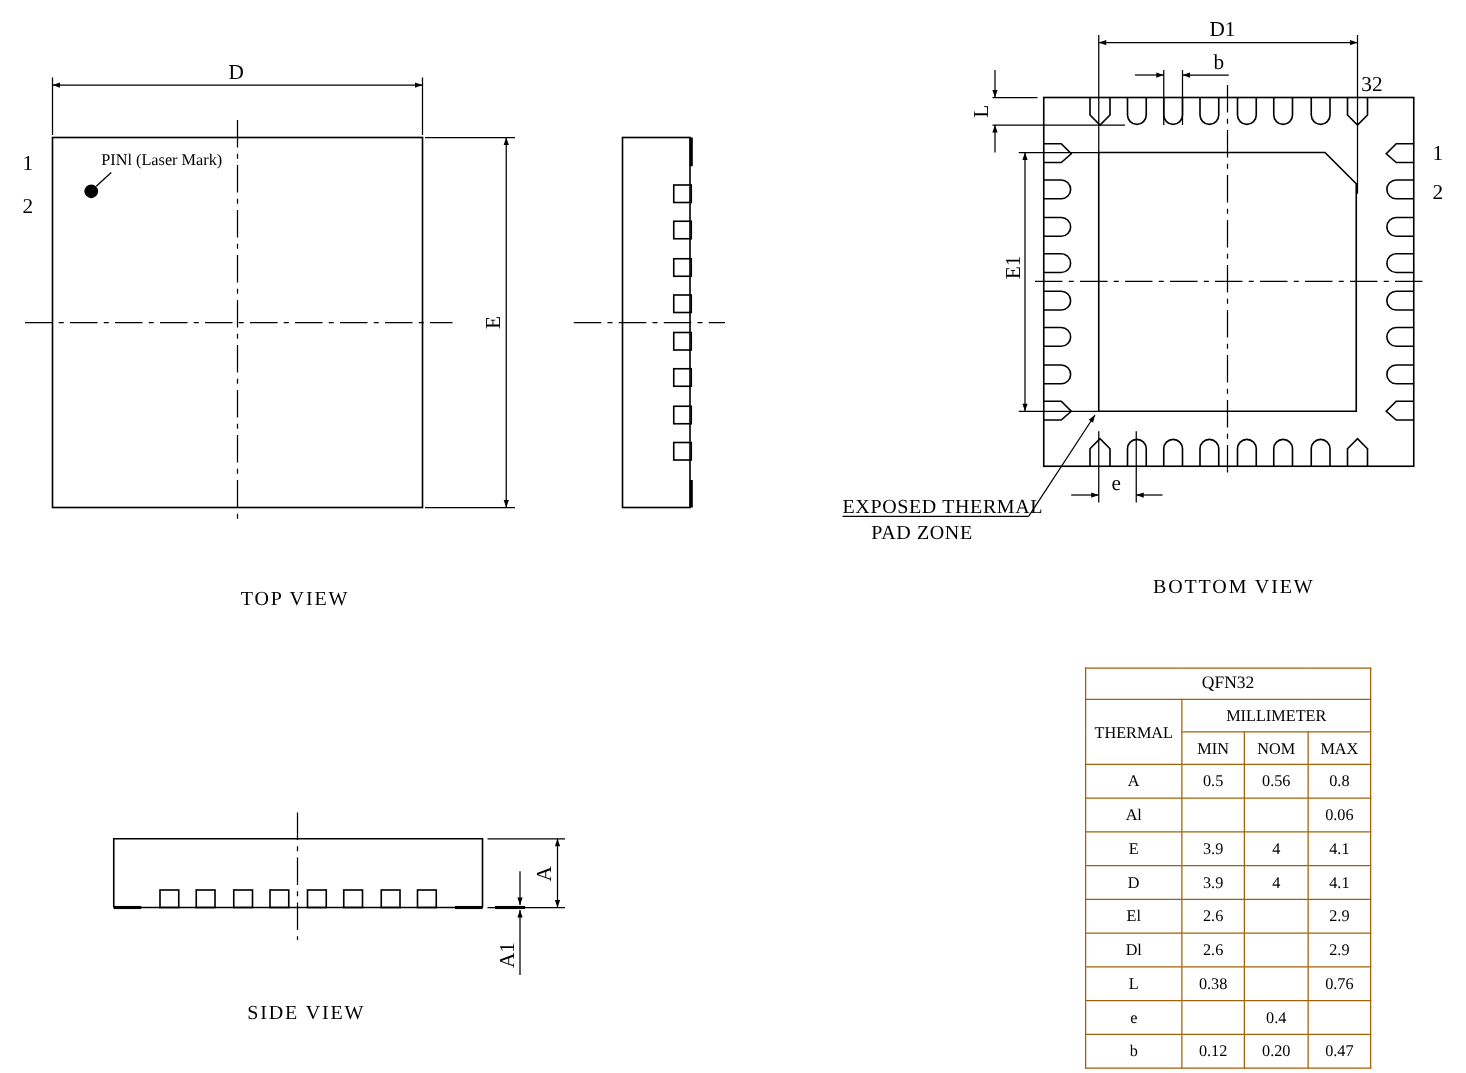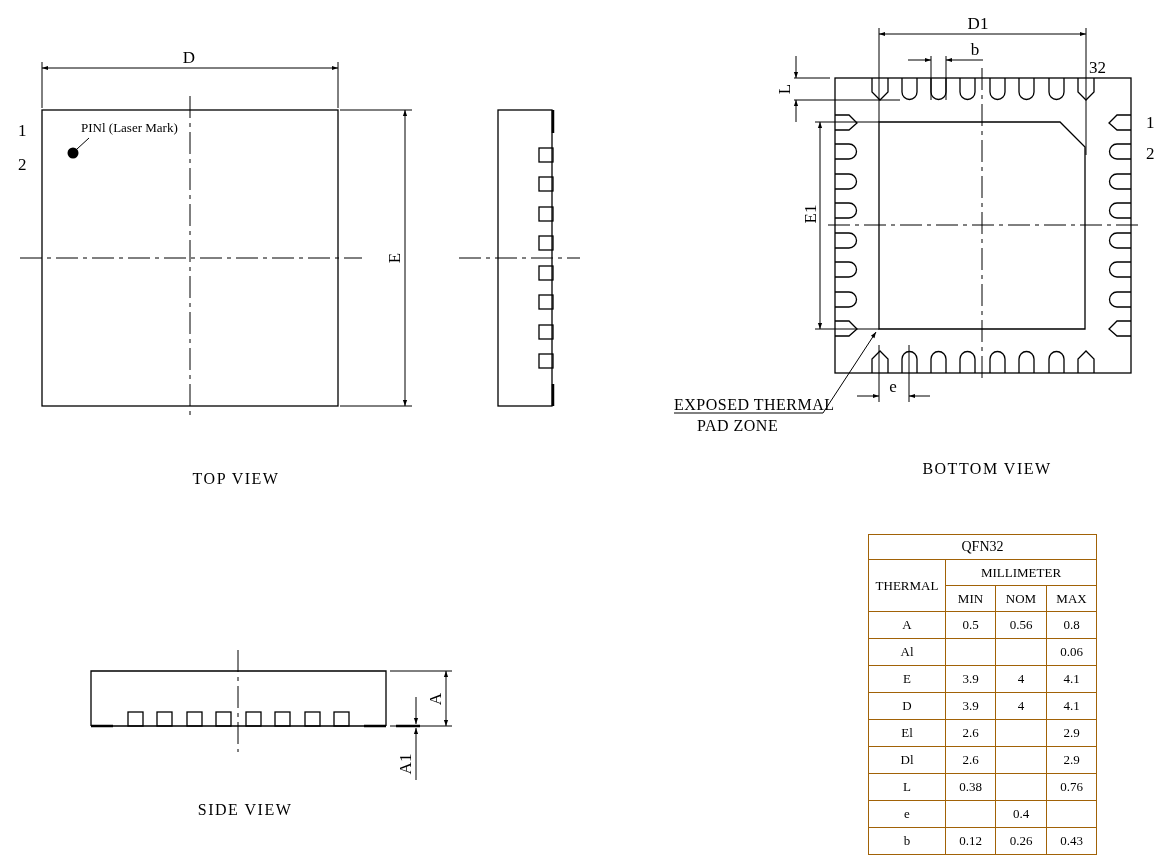--- a/index.html
+++ b/index.html
@@ -251,17 +251,17 @@
   </tr>
   <tr>
     <td style="height:26px">e</td>
     <td></td>
     <td>0.4</td>
     <td></td>
   </tr>
   <tr>
     <td style="height:26px">b</td>
     <td>0.12</td>
-    <td>0.26</td>
-    <td>0.43</td>
+    <td>0.20</td>
+    <td>0.47</td>
   </tr>
 </tbody>
   </table>
 
 </body></html>

